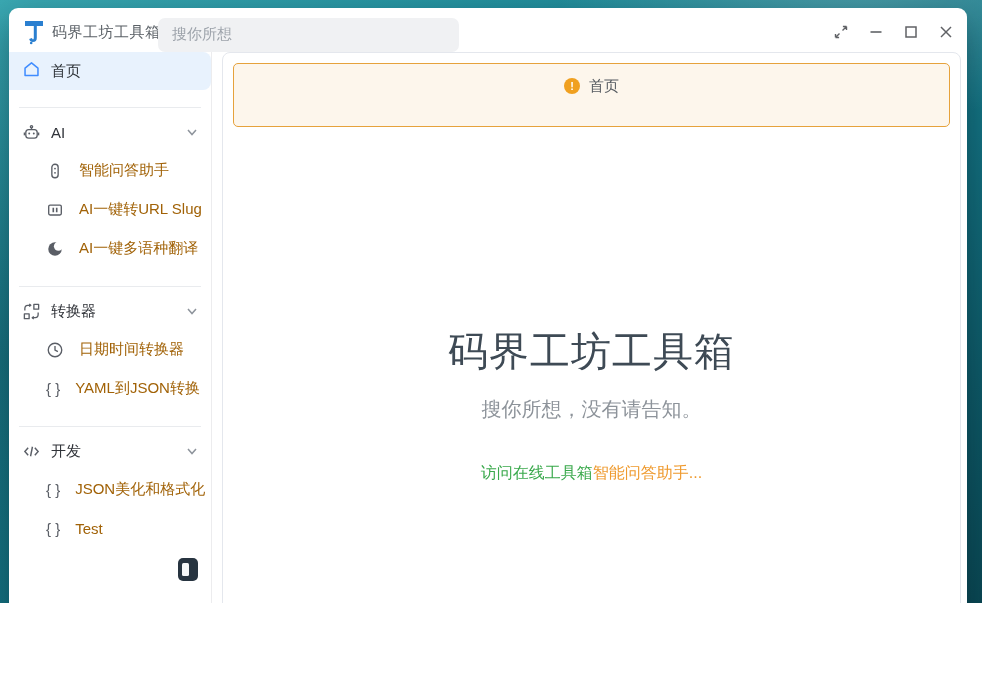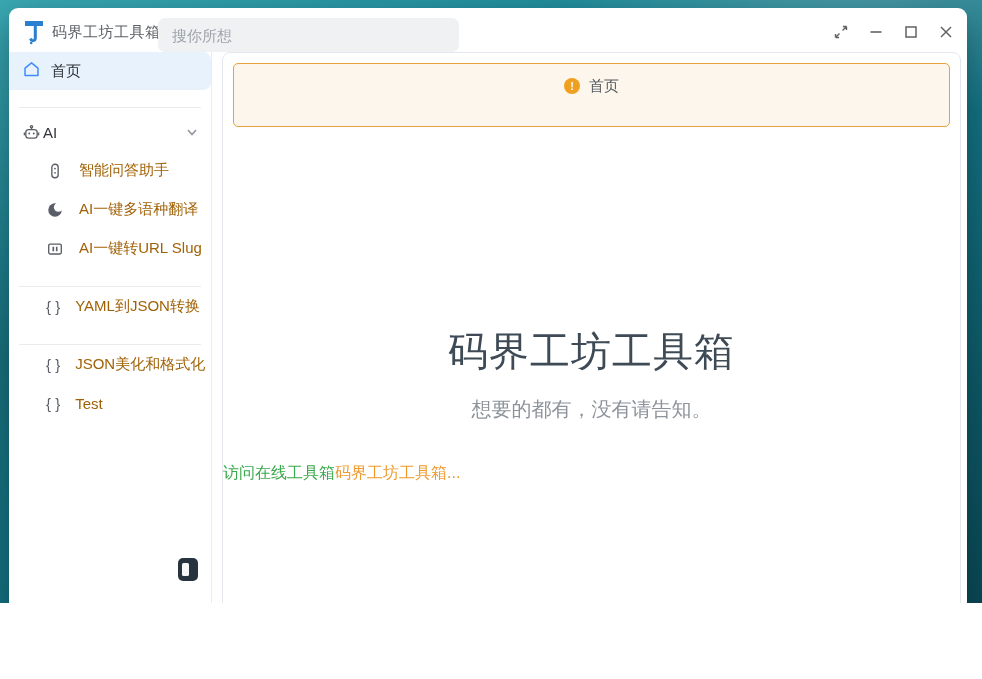--- a/index.html
+++ b/index.html
@@ -27,21 +27,21 @@
   .logo-wrap { display:flex; align-items:center; gap:7px; padding-left:14px; }
   .logo-t {
     width:22px; height:26px; position:relative; flex:0 0 auto;
   }
   .app-title { font-size:15px; color:#5b6167; letter-spacing:.5px; }
 
   .search-box {
     position:absolute; left:149px; top:10px; width:301px; height:34px;
     background:#f0f1f3; border:none; border-radius:7px;
     padding:8px 14px; font-size:15px; color:#303133; outline:none;
-    font-family:Liberation Sans, sans-serif;
+    font-family:Liberation Mono, monospace;
   }
   .search-box::placeholder { color:#9da3ab; }
 
   .win-controls { position:absolute; right:10px; top:0; height:48px; display:flex; align-items:center; gap:13px; }
   .wc-btn { width:22px; height:22px; display:flex; align-items:center; justify-content:center; cursor:pointer; color:#606266; }
   .wc-btn svg { display:block; }
 
   
   .sidebar {
     position:absolute; left:0; top:44px; bottom:0; width:203px;
@@ -52,21 +52,21 @@
     background:#e8f2fd; border-radius:0 8px 8px 0; cursor:pointer;
   }
   .side-home .lbl { font-size:15px; color:#2e3338; }
   .sb-divider { height:1px; background:#e9ebee; margin:17px 10px 0 10px; }
   .sb-divider.mid { margin-top:18px; }
 
   .sec-head {
     height:38px; margin-top:5px; display:flex; align-items:center;
     padding:0 12px 0 13px; cursor:pointer;
   }
-  .sec-head .lbl { font-size:15px; color:#303339; margin-left:2px; flex:1 1 auto; }
+  .sec-head .lbl { font-size:15px; color:#303339; margin-left:10px; flex:1 1 auto; }
   .sec-head .icon { color:#5a5e66; display:flex; }
   .chev { color:#8e949c; display:flex; }
 
   .sub-item {
     height:39px; display:flex; align-items:center; padding-left:37px; cursor:pointer;
     white-space:nowrap; overflow:hidden;
   }
   .sub-item .icon { color:#5a5e66; display:flex; flex:0 0 auto; }
   .sub-item .lbl { font-size:15px; color:#a16207; margin-left:15px; overflow:hidden; }
 
@@ -97,21 +97,21 @@
   .alert-ico {
     width:16px; height:16px; border-radius:50%; background:#f0a020; color:#fff;
     font-size:11px; font-weight:bold; display:flex; align-items:center; justify-content:center;
     line-height:1;
   }
   .alert-text { font-size:15px; color:#565b61; }
 
   .hero { margin-top:197px; text-align:center; }
   .hero-title { font-size:40px; font-weight:500; color:#3e4a55; letter-spacing:1px; }
   .hero-sub { margin-top:17px; font-size:20px; color:#8d939a; }
-  .hero-links { margin-top:40px; display:flex; }
+  .hero-links { margin-top:40px; display:flex; justify-content:center; }
   .hero-links a { text-decoration:none; font-size:16px; cursor:pointer; }
   .link-green { color:#3aa94c; }
   .link-orange { color:#ef9a2e; }
 </style>
 </head>
 <body>
 
 <div class="stage">
   <div class="window">
 
@@ -193,51 +193,93 @@
             <rect x="6.5" y="2.5" width="7" height="15" rx="3.4"></rect>
             <circle cx="10" cy="7.3" r="1" fill="currentColor" stroke="none"></circle>
             <circle cx="10" cy="12" r="1" fill="currentColor" stroke="none"></circle>
           </svg>
         </span>
         <span class="lbl">智能问答助手</span>
       </div>
 
       <div class="sub-item">
         <span class="icon">
-          <svg width="18" height="18" viewBox="0 0 20 20">
-            <circle cx="10" cy="10" r="7.5" fill="#5a5e66"></circle>
-            <circle cx="13.8" cy="7" r="5" fill="#ffffff"></circle>
-          </svg>
-        </span>
-        <span class="lbl">AI一键多语种翻译</span>
-      </div>
-
-      <div class="sub-item">
-        <span class="icon">
           <svg width="18" height="18" viewBox="0 0 20 20" fill="none" stroke="currentColor" stroke-width="1.5">
             <rect x="3" y="4.5" width="14" height="11" rx="1.5"></rect>
             <rect x="7.2" y="7.5" width="1.8" height="5" fill="currentColor" stroke="none"></rect>
             <rect x="11" y="7.5" width="1.8" height="5" fill="currentColor" stroke="none"></rect>
           </svg>
         </span>
         <span class="lbl">AI一键转URL Slug</span>
       </div>
 
+      <div class="sub-item">
+        <span class="icon">
+          <svg width="18" height="18" viewBox="0 0 20 20">
+            <circle cx="10" cy="10" r="7.5" fill="#5a5e66"></circle>
+            <circle cx="13.8" cy="7" r="5" fill="#ffffff"></circle>
+          </svg>
+        </span>
+        <span class="lbl">AI一键多语种翻译</span>
+      </div>
+
       <div class="sb-divider mid"></div>
 
-
+      <div class="sec-head">
+        <span class="icon">
+          <svg width="19" height="19" viewBox="0 0 20 20" fill="none" stroke="currentColor" stroke-width="1.4" stroke-linejoin="round">
+            <rect x="12.5" y="2.5" width="5" height="5"></rect>
+            <rect x="2.5" y="12.5" width="5" height="5"></rect>
+            <path d="M9 3.5 H6 Q3 3.5 3 7 V9"></path>
+            <path d="M11 16.5 H14 Q17 16.5 17 13 V11"></path>
+            <path d="M7.6 2.2 L9.3 3.5 L7.6 4.8"></path>
+            <path d="M12.4 15.2 L10.7 16.5 L12.4 17.8"></path>
+          </svg>
+        </span>
+        <span class="lbl">转换器</span>
+        <span class="chev">
+          <svg width="14" height="14" viewBox="0 0 14 14" fill="none" stroke="currentColor" stroke-width="1.5">
+              <polyline points="3,5 7,9.5 11,5"></polyline>
+            </svg>
+        </span>
+      </div>
+
+      <div class="sub-item">
+        <span class="icon">
+          <svg width="18" height="18" viewBox="0 0 20 20" fill="none" stroke="currentColor" stroke-width="1.5">
+            <circle cx="10" cy="10" r="7.5"></circle>
+            <polyline points="10,5.5 10,10 13.2,11.8"></polyline>
+          </svg>
+        </span>
+        <span class="lbl">日期时间转换器</span>
+      </div>
 
 
       <div class="sub-item">
         <span class="icon" style="font-size:15px;color:#5a5e66;">{&nbsp;}</span>
         <span class="lbl">YAML到JSON转换</span>
       </div>
 
       <div class="sb-divider mid"></div>
 
+      <div class="sec-head">
+        <span class="icon">
+          <svg width="19" height="19" viewBox="0 0 20 20" fill="none" stroke="currentColor" stroke-width="1.5">
+            <polyline points="6.5,6 3,10 6.5,14"></polyline>
+              <polyline points="13.5,6 17,10 13.5,14"></polyline>
+              <line x1="11" y1="5" x2="9" y2="15"></line>
+          </svg>
+        </span>
+        <span class="lbl">开发</span>
+        <span class="chev">
+          <svg width="14" height="14" viewBox="0 0 14 14" fill="none" stroke="currentColor" stroke-width="1.5">
+              <polyline points="3,5 7,9.5 11,5"></polyline>
+            </svg>
+        </span>
+      </div>
 
 
       <div class="sub-item">
         <span class="icon" style="font-size:15px;color:#5a5e66;">{&nbsp;}</span>
         <span class="lbl">JSON美化和格式化</span>
       </div>
 
       <div class="sub-item">
         <span class="icon" style="font-size:15px;color:#5a5e66;">{&nbsp;}</span>
         <span class="lbl">Test</span>
@@ -256,22 +298,22 @@
 
       <div class="alert">
         <div class="alert-inner">
           <span class="alert-ico">!</span>
           <span class="alert-text">首页</span>
         </div>
       </div>
 
       <div class="hero">
         <div class="hero-title">码界工坊工具箱</div>
-        <div class="hero-sub">想要的都有，没有请告知。</div>
+        <div class="hero-sub">搜你所想，没有请告知。</div>
         <div class="hero-links">
           <a class="link-green">访问在线工具箱</a>
-          <a class="link-orange">码界工坊工具箱...</a>
+          <a class="link-orange">智能问答助手...</a>
         </div>
       </div>
 
     </div>
   </div>
 </div>
 
 </body></html>

